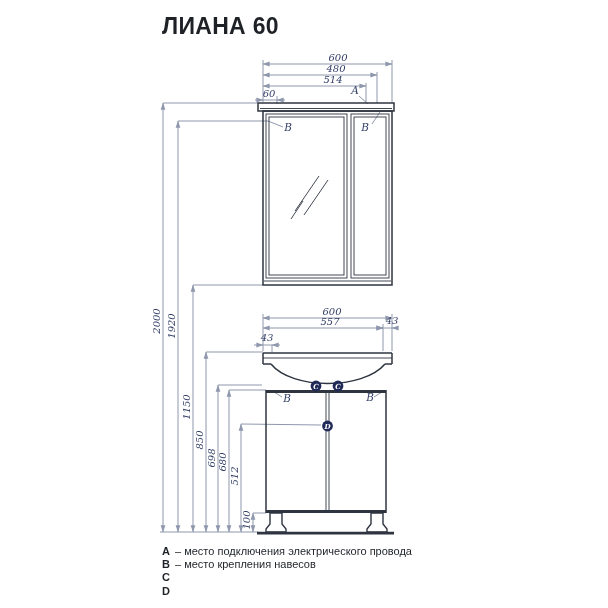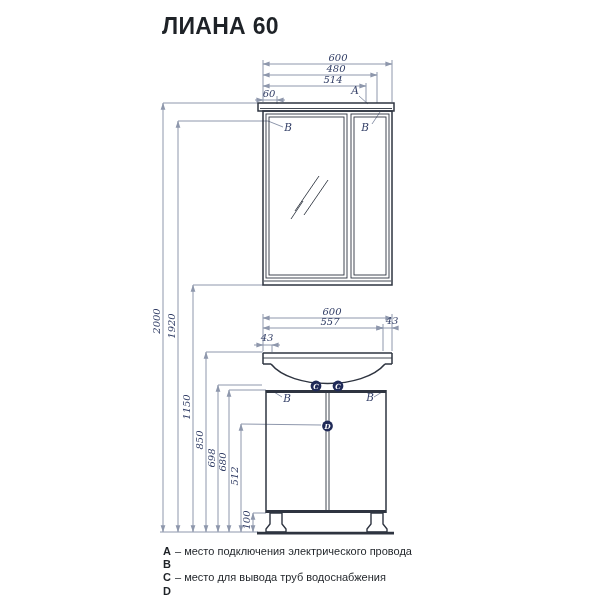--- a/index.html
+++ b/index.html
@@ -1,17 +1,17 @@
 <!DOCTYPE html>
 <html><head>
 <meta charset="utf-8">
 <style>
   html,body{margin:0;padding:0;background:#fff;}
   .canvas{position:relative;width:608px;height:608px;background:#ffffff;overflow:hidden;
-          font-family:"Liberation Sans",sans-serif;text-align:right;}
+          font-family:"Liberation Sans",sans-serif;}
   .title{position:absolute;left:162px;top:13px;font-size:23px;font-weight:600;
          color:#1e2227;letter-spacing:.3px;}
   .drawing{position:absolute;left:0;top:0;}
   .legend{position:absolute;left:162px;top:545px;color:#1e2227;font-size:11px;line-height:13.2px;}
   .legend-row{display:flex;white-space:nowrap;}
   .legend-letter{font-weight:bold;margin-right:4px;min-width:9px;}
   
   .dim{stroke:#8e97ac;stroke-width:1;fill:none;}
   .furn{stroke:#2e3440;stroke-width:1.5;fill:none;}
   .furnthin{stroke:#2e3440;stroke-width:.9;fill:none;}
@@ -167,23 +167,23 @@
     </g>
   </svg>
 
   <div class="legend">
     <div class="legend-row">
       <span class="legend-letter">A</span>
       <span class="legend-text">– место подключения электрического провода</span>
     </div>
     <div class="legend-row">
       <span class="legend-letter">B</span>
+      <span class="legend-text">– место крепления навесов</span>
     </div>
     <div class="legend-row">
       <span class="legend-letter">C</span>
-      <span class="legend-text">– место для вывода труб водоснабжения</span>
     </div>
     <div class="legend-row">
       <span class="legend-letter">D</span>
     </div>
   </div>
 
 </div>
 
 </body></html>

